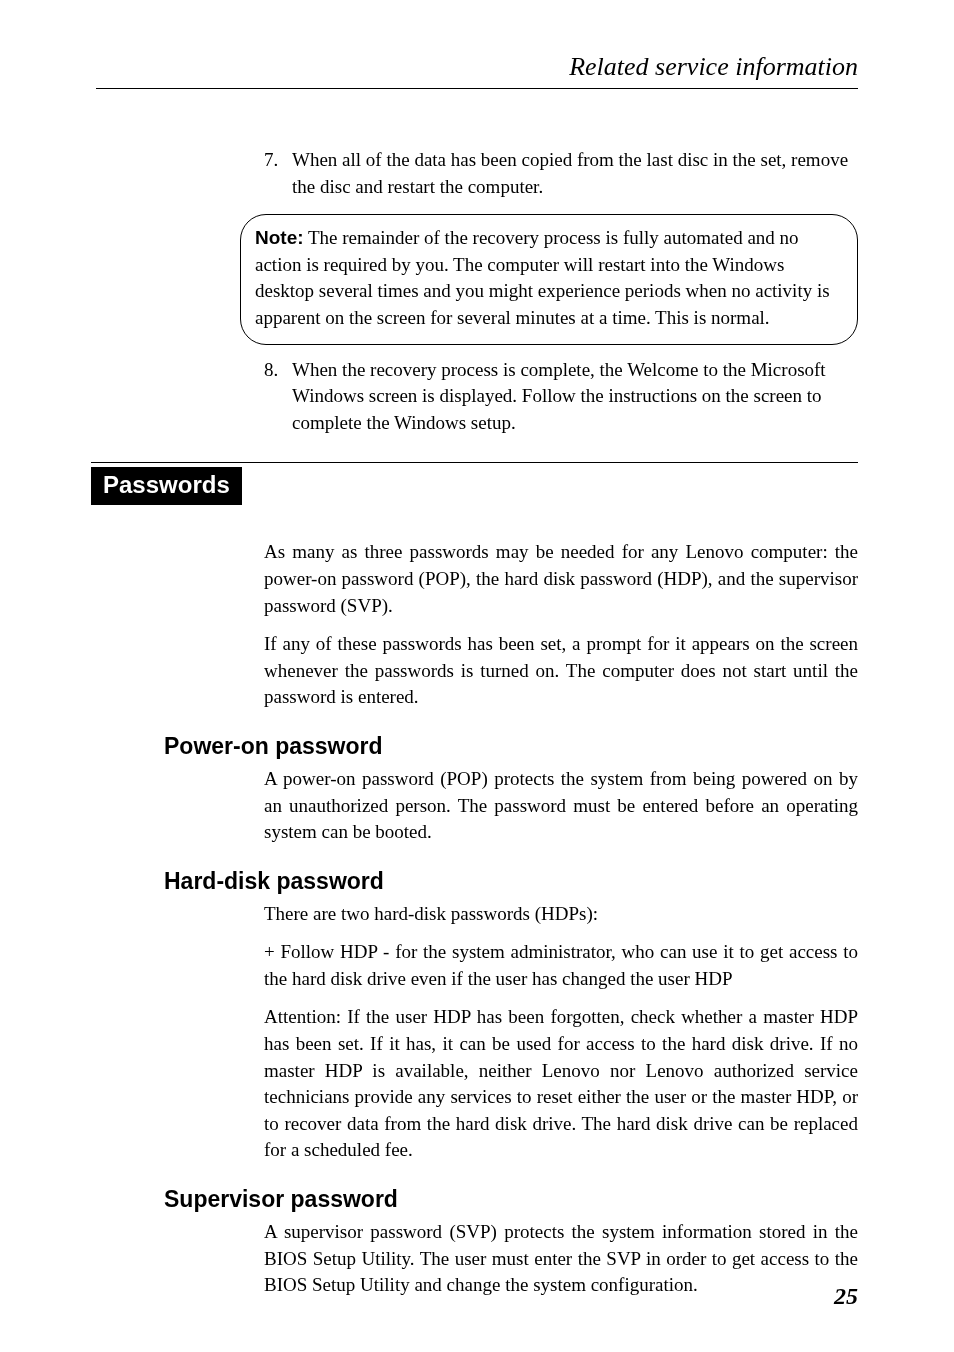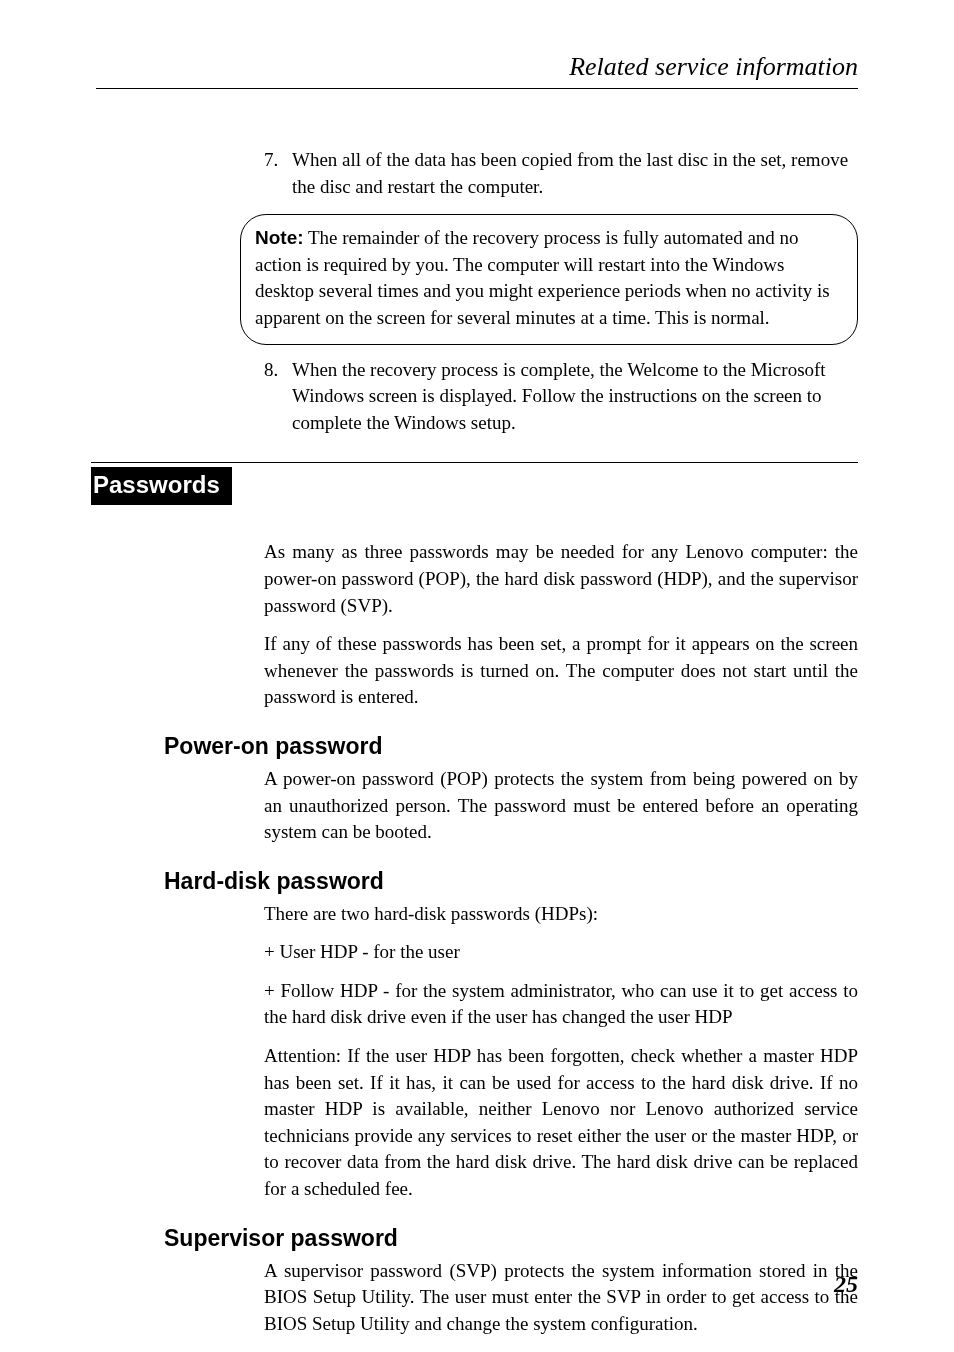--- a/index.html
+++ b/index.html
@@ -63,21 +63,21 @@
     border-top: 1px solid #000;
     margin-bottom: 4px;
   }
   .section-bar {
     display: inline-block;
     background: #000;
     color: #fff;
     font-family: Arial, Helvetica, sans-serif;
     font-weight: bold;
     font-size: 24px;
-    padding: 4px 12px 6px 2px;
+    padding: 4px 12px 6px 12px;
   }
 
   .para {
     font-size: 19px;
     line-height: 1.4;
     margin-bottom: 12px;
     text-align: justify;
   }
   .para .lead { font-family: Arial, Helvetica, sans-serif; font-weight: bold; }
 
@@ -86,21 +86,21 @@
     font-weight: bold;
     font-size: 23px;
     margin-left: 68px;
     margin-top: 22px;
     margin-bottom: 6px;
   }
 
   .page-num {
     position: absolute;
     right: 96px;
-    bottom: 54px;
+    bottom: 42px;
     font-style: italic;
     font-weight: bold;
     font-size: 24px;
   }
 </style>
 </head>
 <body>
 
 <div class="page">
   <div class="running-head">
@@ -135,21 +135,20 @@
   </div>
 
   <div class="h2">Power-on password</div>
   <div class="body-block">
     <div class="para">A power-on password (POP) protects the system from being powered on by an unauthorized person. The password must be entered before an operating system can be booted.</div>
   </div>
 
   <div class="h2">Hard-disk password</div>
   <div class="body-block">
     <div class="para">There are two hard-disk passwords (HDPs):</div>
-    <div class="para">+ User HDP - for the user</div>
     <div class="para">+ Follow HDP - for the system administrator, who can use it to get access to the hard disk drive even if the user has changed the user HDP</div>
     <div class="para">Attention: If the user HDP has been forgotten, check whether a master HDP has been set. If it has, it can be used for access to the hard disk drive. If no master HDP is available, neither Lenovo nor Lenovo authorized service technicians provide any services to reset either the user or the master HDP, or to recover data from the hard disk drive. The hard disk drive can be replaced for a scheduled fee.</div>
   </div>
 
   <div class="h2">Supervisor password</div>
   <div class="body-block">
     <div class="para">A supervisor password (SVP) protects the system information stored in the BIOS Setup Utility. The user must enter the SVP in order to get access to the BIOS Setup Utility and change the system configuration.</div>
 
   </div>
 </div>

